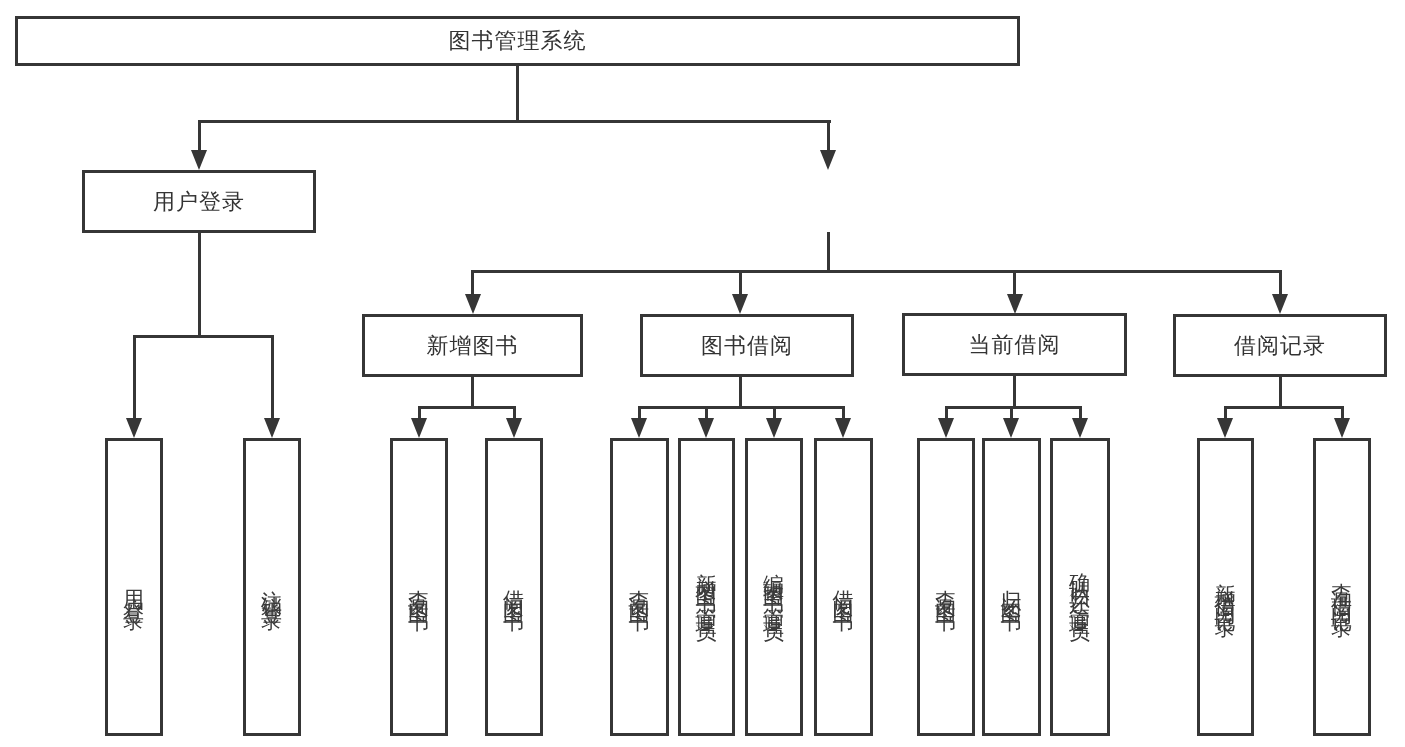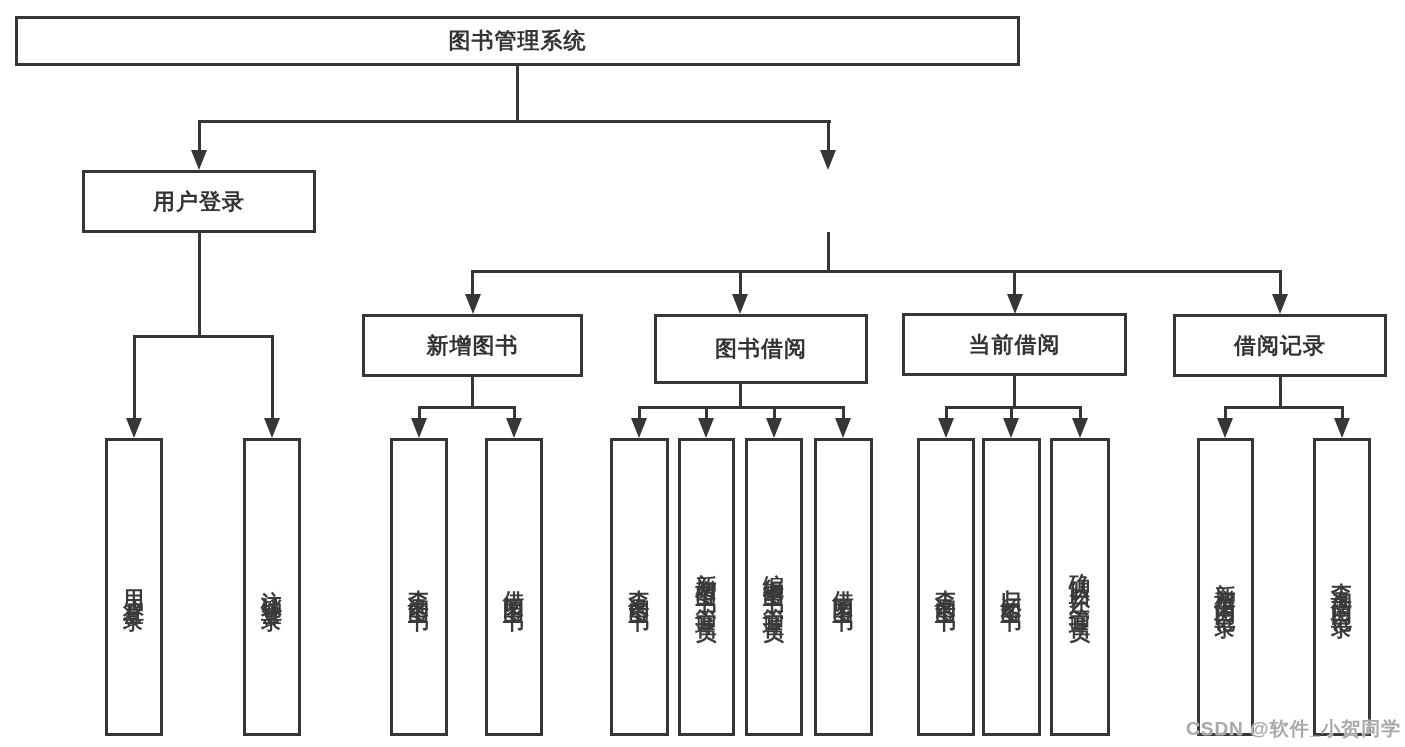--- a/index.html
+++ b/index.html
@@ -2,21 +2,20 @@
 <html><head>
 <meta charset="utf-8">
 <style>
   html,body{margin:0;padding:0;background:#ffffff;}
   #stage{
     position:relative;
     width:1405px;height:747px;
     background:#ffffff;
     font-family:"Liberation Sans", sans-serif;
     overflow:hidden;
-    font-weight:bold;
   }
   .box{
     position:absolute;
     box-sizing:border-box;
     background:#ffffff;
     border:3px solid #363636;
     color:#333333;
     display:flex;
     align-items:center;
     justify-content:center;
@@ -86,21 +85,21 @@
   <div class="vl" style="left:738.5px;top:270px;height:24px"></div>
   <div class="ar" style="left:732px;top:294px"></div>
   <div class="vl" style="left:1013px;top:270px;height:24px"></div>
   <div class="ar" style="left:1006.5px;top:294px"></div>
   <div class="vl" style="left:1278.5px;top:270px;height:24px"></div>
   <div class="ar" style="left:1272px;top:294px"></div>
 
   <div class="box" style="left:362px;top:314px;width:221px;height:63px">
     <span>新增图书</span>
   </div>
-  <div class="box" style="left:654px;top:314px;width:214px;height:70px">
+  <div class="box" style="left:640px;top:314px;width:214px;height:63px">
     <span>图书借阅</span>
   </div>
   <div class="box" style="left:902px;top:313px;width:225px;height:63px">
     <span>当前借阅</span>
   </div>
   <div class="box" style="left:1173px;top:314px;width:214px;height:63px">
     <span>借阅记录</span>
   </div>
 
   <div class="vl" style="left:471px;top:377px;height:29px"></div>
@@ -174,15 +173,14 @@
     <span class="vtext">确认归还（管理员）</span>
   </div>
 
   <div class="box vbox" style="left:1197px;top:438px;width:57px;height:298px">
     <span class="vtext">新增借阅记录</span>
   </div>
   <div class="box vbox" style="left:1313px;top:438px;width:58px;height:298px">
     <span class="vtext">查询借阅记录</span>
   </div>
 
-  <div class="watermark">CSDN @软件_小贺同学</div>
 
 </div>
 
 </body></html>

